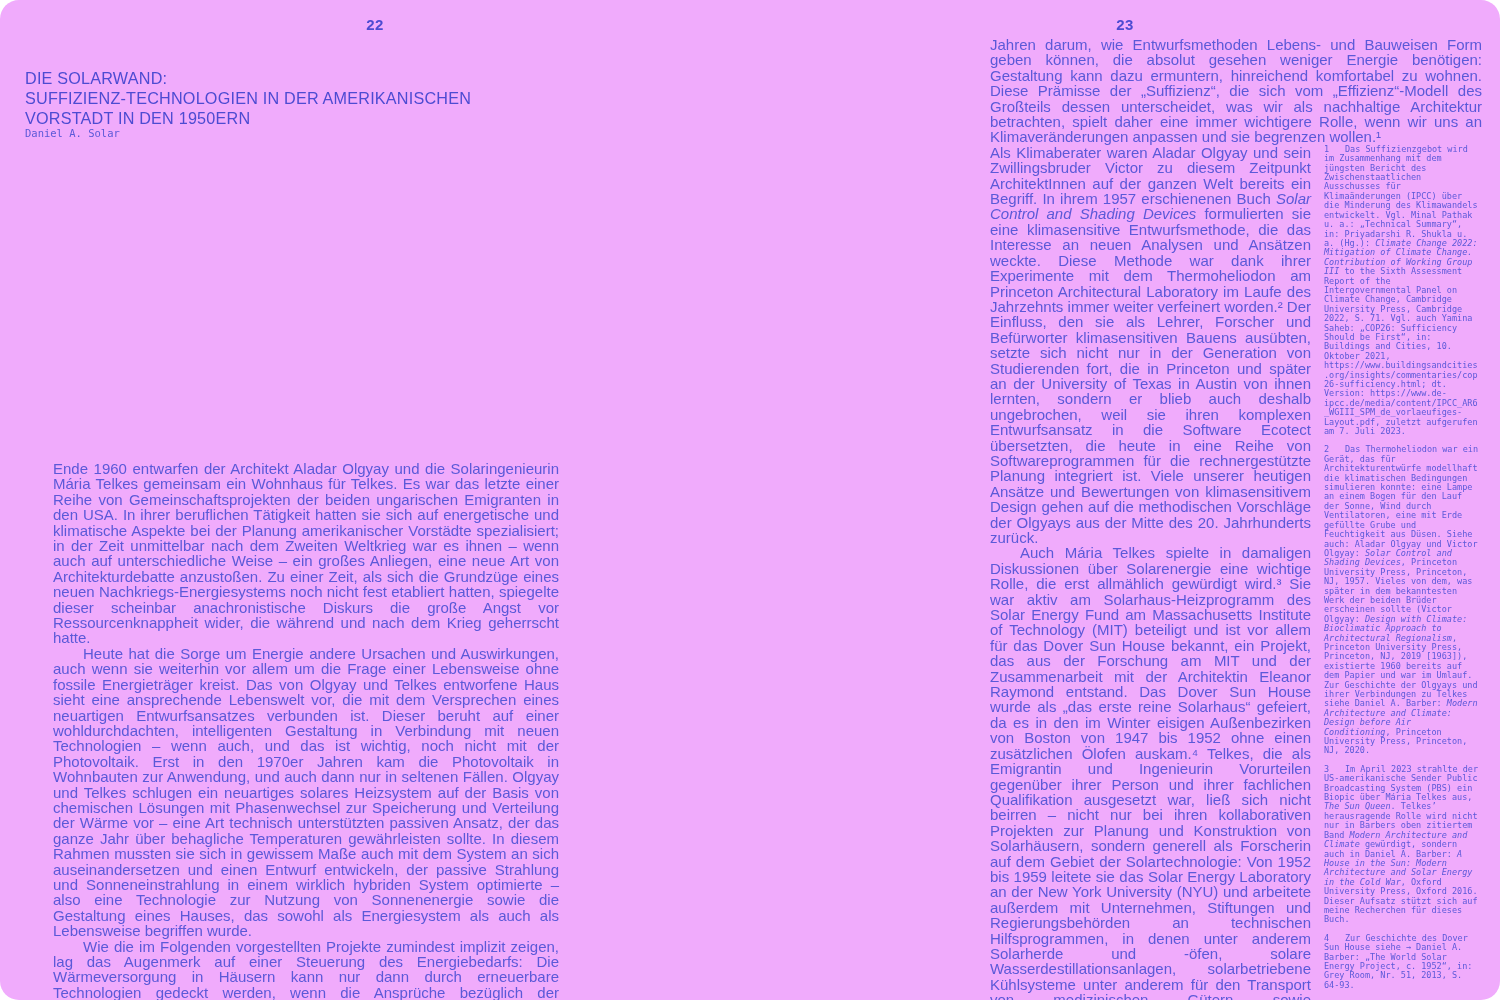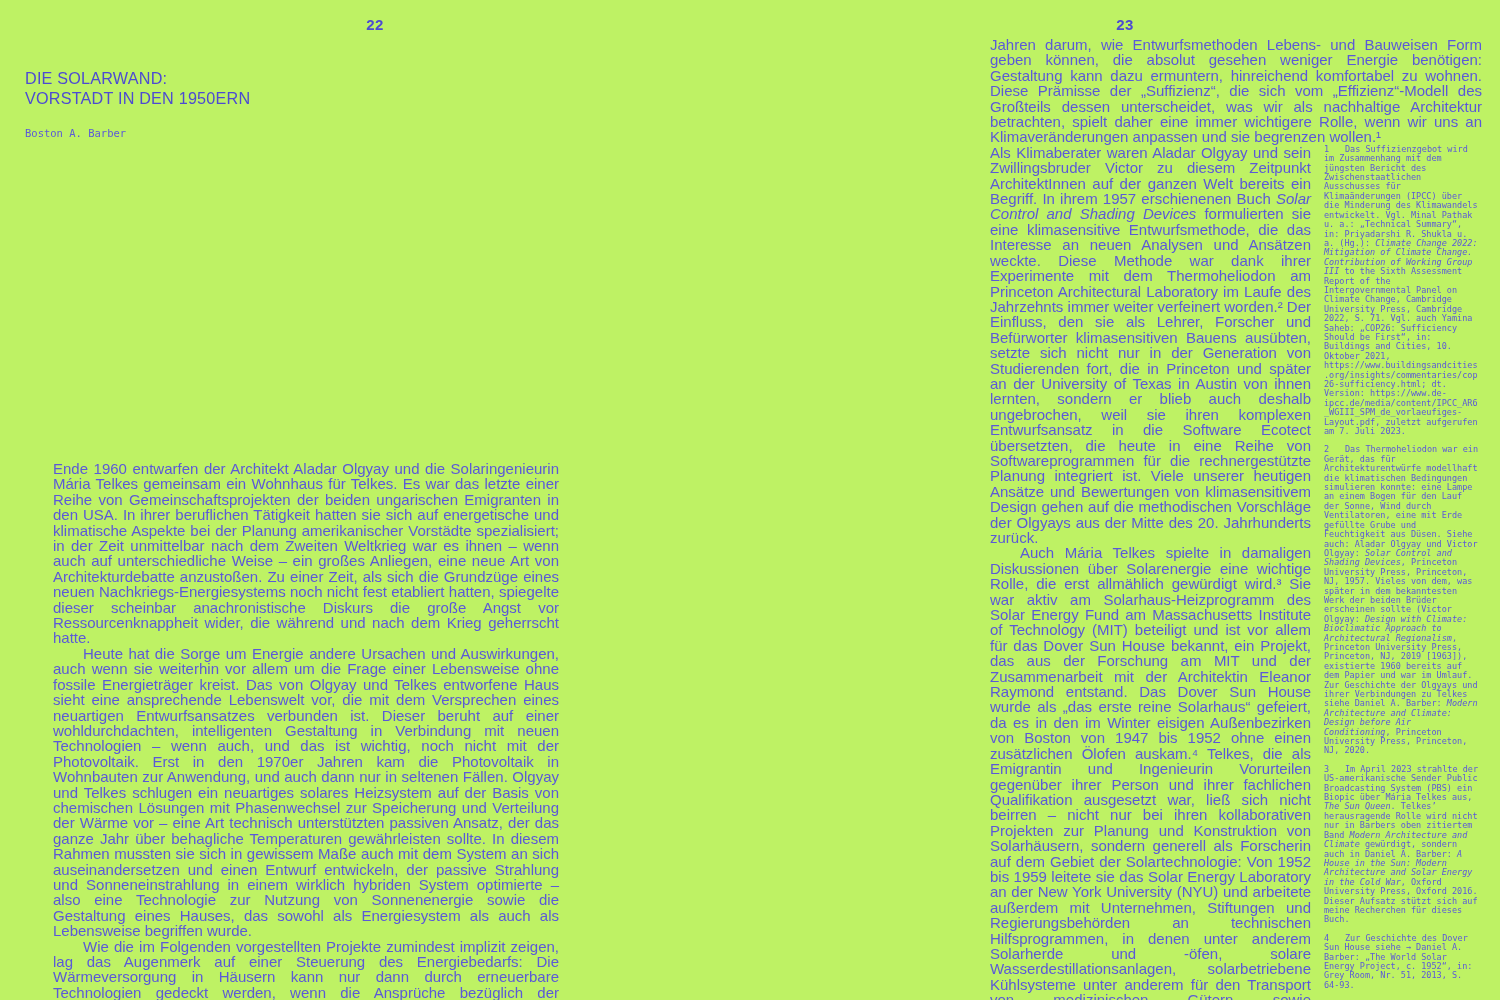--- a/index.html
+++ b/index.html
@@ -4,24 +4,25 @@
 <style>
   html, body {
     margin: 0;
     padding: 0;
     background: #ffffff;
   }
   .spread {
     position: relative;
     width: 1500px;
     height: 1000px;
-    background: #bef264;
+    background: #f0abfc;
     overflow: hidden;
     font-family: "Liberation Sans", sans-serif;
     color: #5b59d8;
+    border-radius: 19px;
   }
   .page-num {
     position: absolute;
     top: 16px;
     width: 750px;
     text-align: center;
     font-size: 15px;
     font-weight: 600;
     letter-spacing: 0.3px;
     color: #4d4bd2;
@@ -98,24 +99,25 @@
 </style>
 </head>
 <body>
 
 <div class="spread">
 
   <div class="page-num left">22</div>
 
   <div class="article-title">
     <div>DIE SOLARWAND:</div>
+    <div>SUFFIZIENZ-TECHNOLOGIEN IN DER AMERIKANISCHEN</div>
     <div>VORSTADT IN DEN 1950ERN</div>
   </div>
 
-  <div class="author">Boston A. Barber</div>
+  <div class="author">Daniel A. Solar</div>
 
   <div class="left-body body-text" lang="de">
     <p>Ende 1960 entwarfen der Architekt Aladar Olgyay und die Solaringenieurin Mária Telkes gemeinsam ein Wohnhaus für Telkes. Es war das letzte einer Reihe von Gemeinschaftsprojekten der beiden ungarischen Emigranten in den USA. In ihrer beruflichen Tätigkeit hatten sie sich auf energetische und klimatische Aspekte bei der Planung amerikanischer Vorstädte spezialisiert; in der Zeit unmittelbar nach dem Zweiten Weltkrieg war es ihnen – wenn auch auf unterschiedliche Weise – ein großes Anliegen, eine neue Art von Architekturdebatte anzustoßen. Zu einer Zeit, als sich die Grundzüge eines neuen Nachkriegs-Energiesystems noch nicht fest etabliert hatten, spiegelte dieser scheinbar anachronistische Diskurs die große Angst vor Ressourcenknappheit wider, die während und nach dem Krieg geherrscht hatte.</p>
     <p class="indent">Heute hat die Sorge um Energie andere Ursachen und Auswirkungen, auch wenn sie weiterhin vor allem um die Frage einer Lebensweise ohne fossile Energieträger kreist. Das von Olgyay und Telkes entworfene Haus sieht eine ansprechende Lebenswelt vor, die mit dem Versprechen eines neuartigen Entwurfsansatzes verbunden ist. Dieser beruht auf einer wohldurchdachten, intelligenten Gestaltung in Verbindung mit neuen Technologien – wenn auch, und das ist wichtig, noch nicht mit der Photovoltaik. Erst in den 1970er Jahren kam die Photovoltaik in Wohnbauten zur Anwendung, und auch dann nur in seltenen Fällen. Olgyay und Telkes schlugen ein neuartiges solares Heizsystem auf der Basis von chemischen Lösungen mit Phasenwechsel zur Speicherung und Verteilung der Wärme vor – eine Art technisch unterstützten passiven Ansatz, der das ganze Jahr über behagliche Temperaturen gewährleisten sollte. In diesem Rahmen mussten sie sich in gewissem Maße auch mit dem System an sich auseinandersetzen und einen Entwurf entwickeln, der passive Strahlung und Sonneneinstrahlung in einem wirklich hybriden System optimierte – also eine Technologie zur Nutzung von Sonnenenergie sowie die Gestaltung eines Hauses, das sowohl als Energiesystem als auch als Lebensweise begriffen wurde.</p>
     <p class="indent">Wie die im Folgenden vorgestellten Projekte zumindest implizit zeigen, lag das Augenmerk auf einer Steuerung des Energiebedarfs: Die Wärmeversorgung in Häusern kann nur dann durch erneuerbare Technologien gedeckt werden, wenn die Ansprüche bezüglich der Raumtemperaur sinken. Ein solches Entwurfsprojekt befasst sich mit der Frage, wie Menschen so konditioniert werden können, dass sie sich in einem breiten Spektrum von Temperaturbedingungen wohlfühlen. Auch wenn ein derartiges Haus objektiv betrachtet wahrscheinlich weniger „komfortabel“ ist, geht es seit den 1950er</p>
   </div>
 
   <div class="page-num right">23</div>
 
   <div class="right-body body-text" lang="de">

